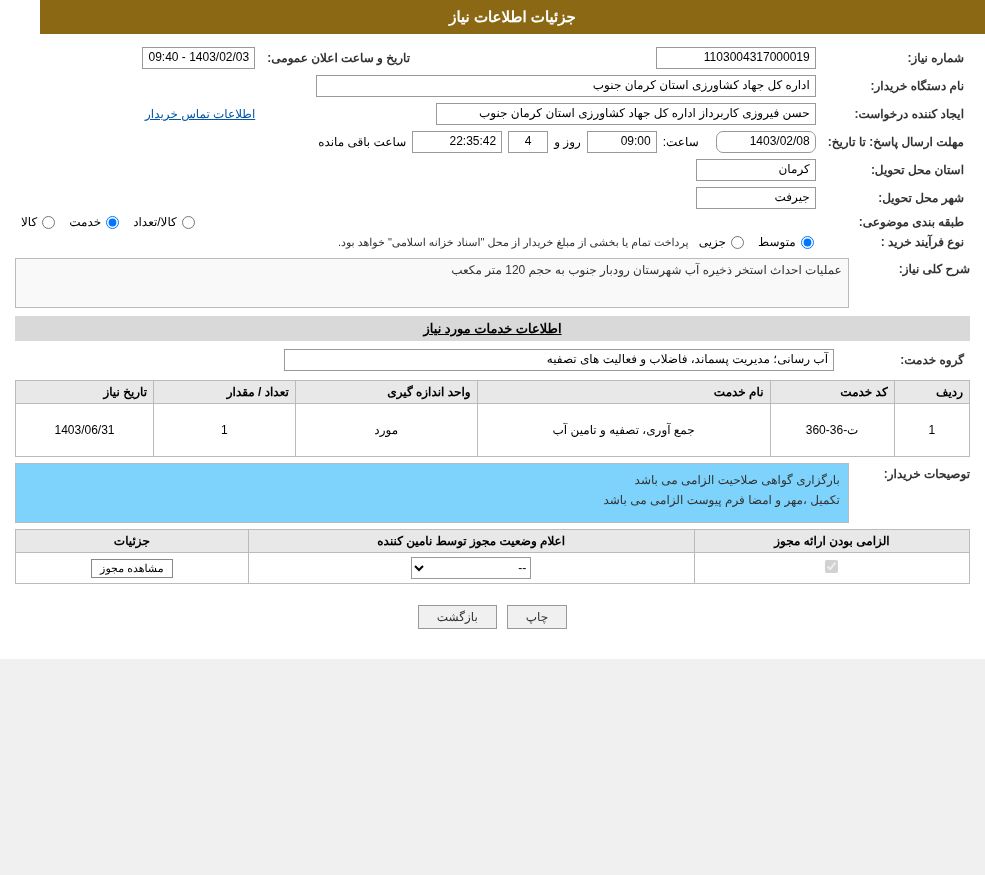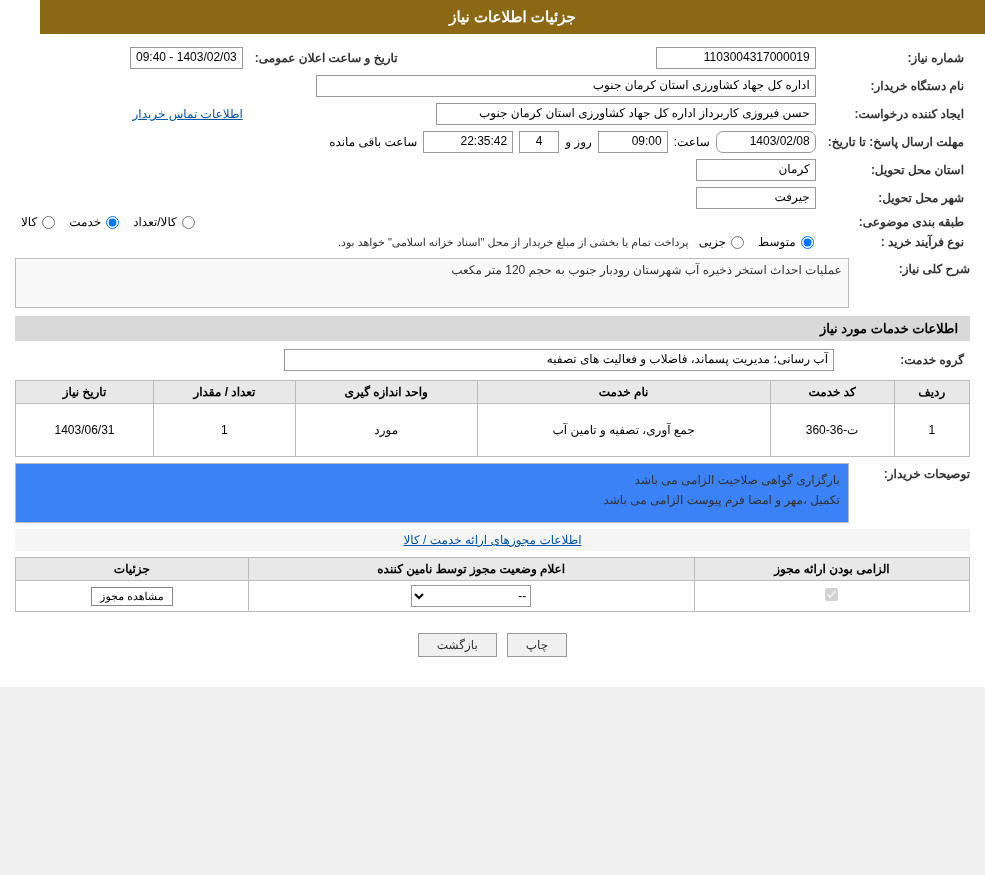--- a/index.html
+++ b/index.html
@@ -51,20 +51,21 @@
       padding: 2px 5px;
       background: #fff;
       display: inline-block;
       min-width: 160px;
       height: 22px;
       font-size: 12px;
       font-family: Tahoma, Arial, sans-serif;
     }
     .input-box-narrow {
       min-width: 80px;
+      margin-left: 11px;
     }
     .link-blue {
       color: #0055aa;
       text-decoration: underline;
       cursor: pointer;
     }
     .row-flex-right {
       direction: rtl;
       display: flex;
       align-items: center;
@@ -95,34 +96,34 @@
     .data-table {
       width: 100%;
       border-collapse: collapse;
       margin: 6px 0;
       font-size: 12px;
     }
     .data-table th {
       background: #e8e8e8;
       border: 1px solid #bbb;
       padding: 4px 6px;
-      text-align: center;
+      text-align: right;
       font-weight: bold;
     }
     .data-table td {
       border: 1px solid #bbb;
       padding: 19px 6px;
       text-align: center;
     }
     .data-table tr:nth-child(even) td { background: #f5f5f5; }
     .desc-box {
       border: 1px solid #bbb;
       padding: 6px 8px;
       min-height: 60px;
-      background: #3b82f6;
+      background: #7dd3fc;
       text-align: right;
       width: 100%;
       font-size: 12px;
       color: #333;
       line-height: 1.7;
     }
     .permissions-table {
       width: 100%;
       border-collapse: collapse;
       margin: 6px 0;
@@ -188,25 +189,26 @@
       padding: 4px;
       background: #f5f5f5;
       margin: 4px 0;
     }
     .inline-label {
       font-weight: bold;
       color: #333;
     }
     .gray-section {
       background: #d9d9d9;
-      padding: 5px 12px;
+      padding: 5px 22px;
       font-weight: bold;
       font-size: 13px;
       margin: 8px 0 5px 0;
-      text-align: right;
+      text-align: center;
+      text-decoration: underline;
     }
   </style>
 </head>
 <body>
 
 <div class="page-container">
 
   <div class="header-bar">جزئیات اطلاعات نیاز</div>
 
   <div class="main-content">
@@ -355,21 +357,20 @@
     </table>
 
     <div style="display:flex; align-items:flex-start; gap:8px; margin:6px 0;">
       <span class="label-cell inline-label" style="white-space:nowrap; padding-top:4px; min-width:110px;">توصیحات خریدار:</span>
       <div class="desc-box">
         <div>بارگزاری گواهی صلاحیت الزامی می باشد</div>
         <div>تکمیل ،مهر و امضا فرم پیوست الزامی می باشد</div>
       </div>
     </div>
 
-    <span class="section-link">اطلاعات مجوزهای ارائه خدمت / کالا</span>
 
     <table class="permissions-table">
       <thead>
         <tr>
           <th>الزامی بودن ارائه مجوز</th>
           <th>اعلام وضعیت مجوز توسط نامین کننده</th>
           <th>جزئیات</th>
         </tr>
       </thead>
       <tbody>

